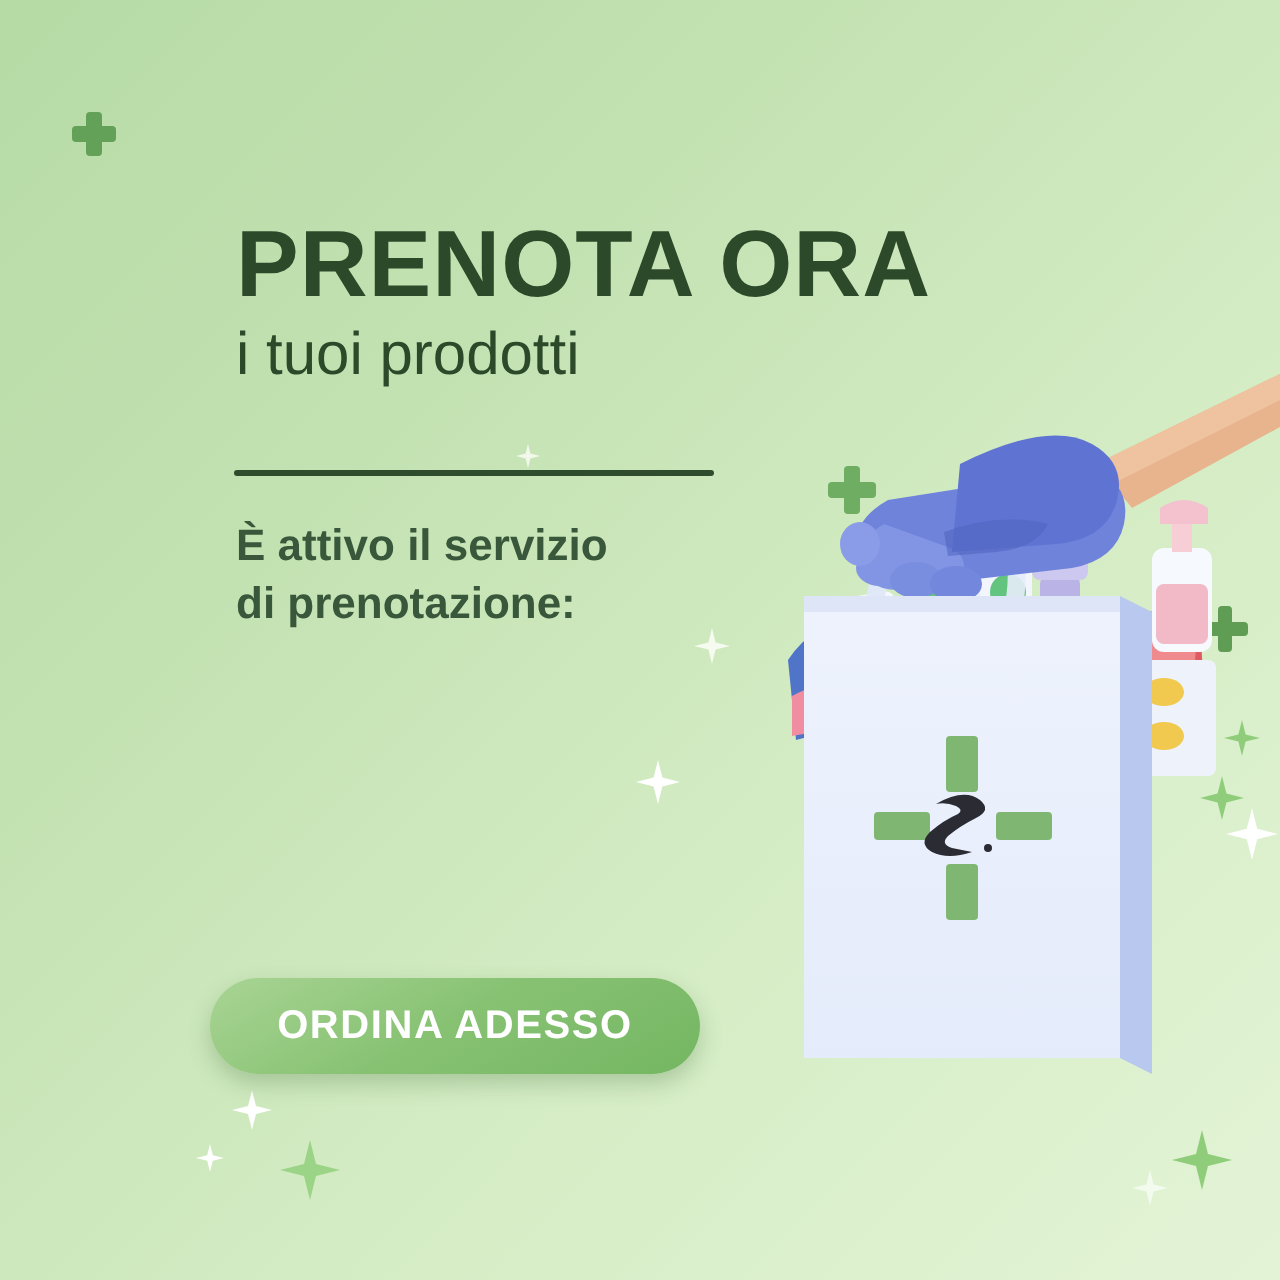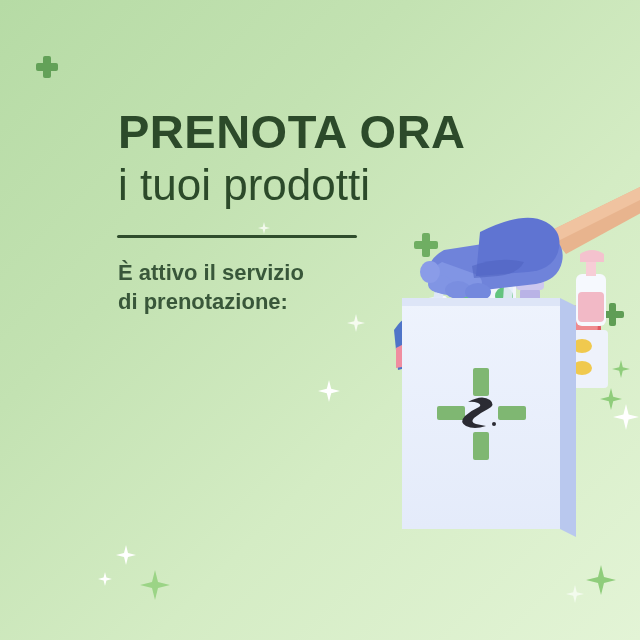--- a/index.html
+++ b/index.html
@@ -64,21 +64,21 @@
     font-weight: bold;
     letter-spacing: 0.5px;
     color: #2c4a2a;
     line-height: 1;
     white-space: nowrap;
   }
   .headline-2 {
     position: absolute;
     left: 106px;
     top: 163px;
-    font-size: 44px;
+    font-size: 30px;
     font-weight: 300;
     color: #2c4a2a;
     line-height: 1;
     white-space: nowrap;
   }
   .divider {
     position: absolute;
     left: 105px;
     top: 235px;
     width: 240px;
@@ -247,14 +247,15 @@
   </div>
 
   <div class="text-col">
     <div class="headline-1">PRENOTA ORA</div>
     <div class="headline-2">i tuoi prodotti</div>
     <div class="divider"></div>
     <div class="body-regular">È attivo il servizio
 di prenotazione:</div>
   </div>
 
+  <div class="cta">ORDINA ADESSO</div>
 
 </div>
 
 </body></html>

